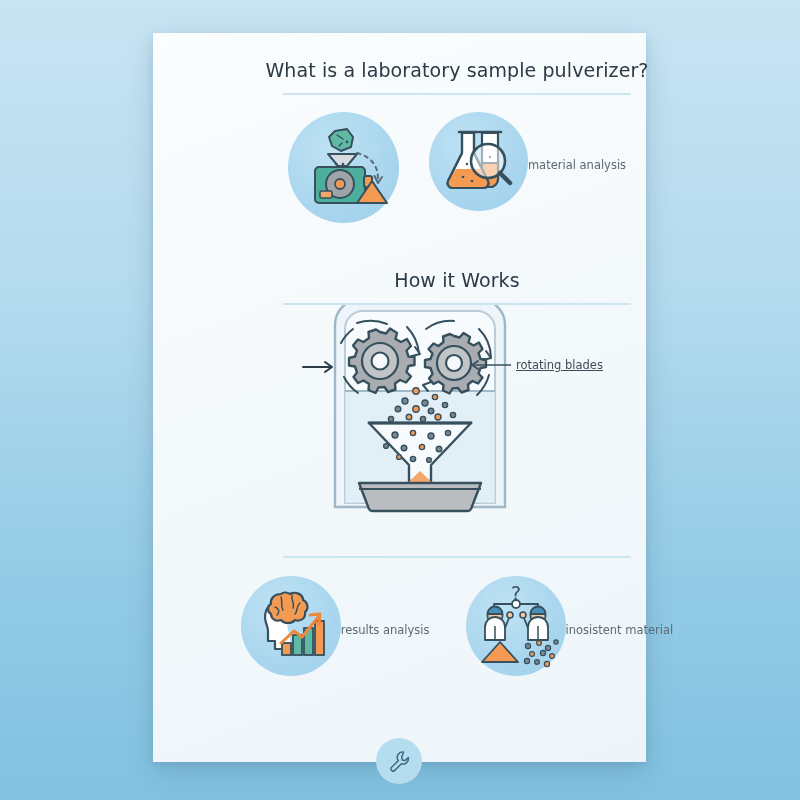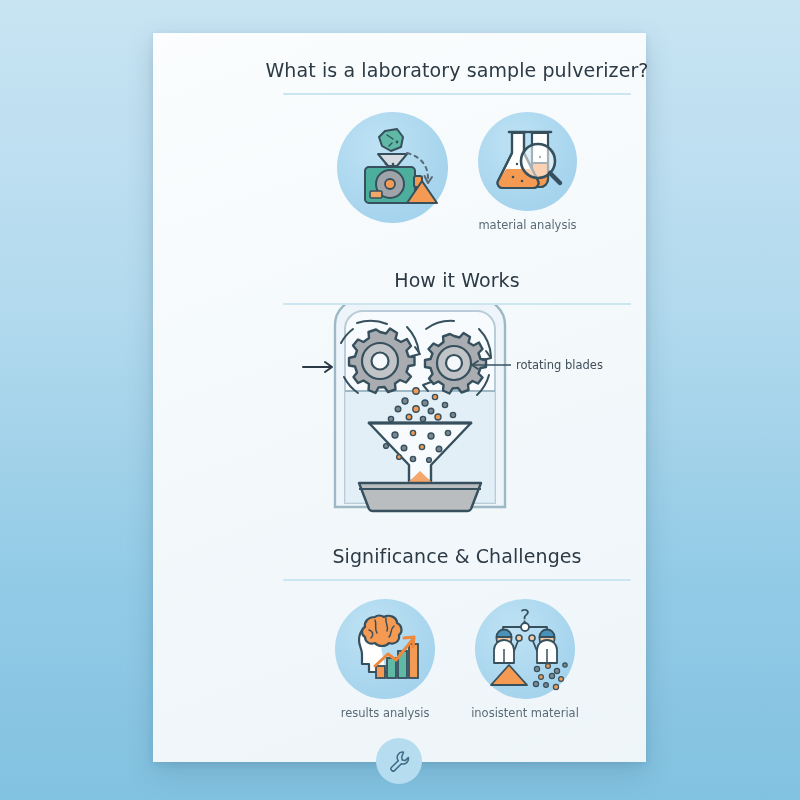--- a/index.html
+++ b/index.html
@@ -56,21 +56,21 @@
   }
 
   
   .icon-row {
     display: flex;
     justify-content: center;
     align-items: flex-start;
   }
   .icon-block {
     display: flex;
-    flex-direction: column;
+    flex-direction: row;
     align-items: center;
   }
   .icon-circle {
     border-radius: 50%;
     background: radial-gradient(circle at 38% 32%, #bfe2f4 0%, #a9d6ee 60%, #9ecfec 100%);
     display: flex;
     align-items: center;
     justify-content: center;
   }
   .icon-caption {
@@ -265,26 +265,25 @@
             <circle cx="226" cy="152" r="2.4" fill="#f59a52"></circle>
             <circle cx="256" cy="155" r="2.4" fill="#7b8891"></circle>
           </g>
 
           <path d="M220 192 L247 166 L274 192 Z" fill="#f5a66b"></path>
 
           <path d="M186 178 L308 178 L298 204 A4 4 0 0 1 294 206 L200 206 A4 4 0 0 1 196 204 Z" fill="#b9bdc0" stroke="#36505e" stroke-width="2.4" stroke-linejoin="round"></path>
           <line x1="186" y1="184" x2="308" y2="184" stroke="#36505e" stroke-width="2"></line>
         </svg>
 
-        <div class="annot-label" style="left:343px; top:53px;">rotating blades</div>
+        <div class="annot-label" style="left:343px; top:53px;text-decoration:underline;">rotating blades</div>
       </div>
     </div>
 
     <div class="section" style="top:512px;">
-      <div class="section-title">Significance &amp; Challenges</div>
       <div class="divider"></div>
 
       <div class="icon-row" style="margin-top:18px; gap:36px;">
 
         <div class="icon-block">
           <div class="icon-circle" style="width:100px;height:100px;">
             <svg width="86" height="86" viewBox="0 0 86 86">
 
               <path d="M34 16 C24 17 17 25 17 34 C17 40 20 43 20 48 L20 58 L27 58 L27 66 L44 66" fill="#ffffff" stroke="#36505e" stroke-width="2.2" stroke-linejoin="round" stroke-linecap="round"></path>
 

